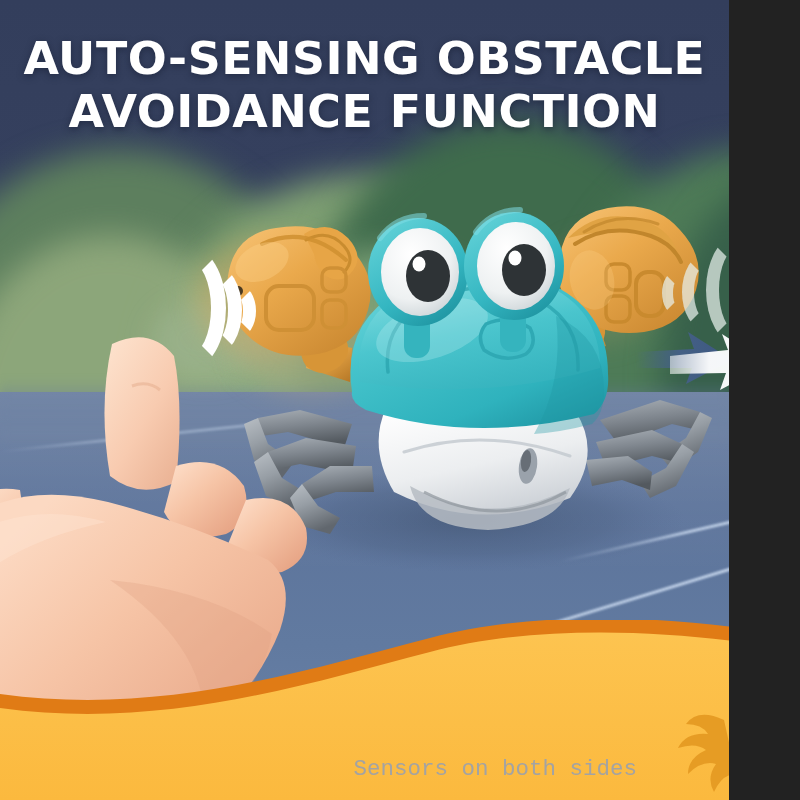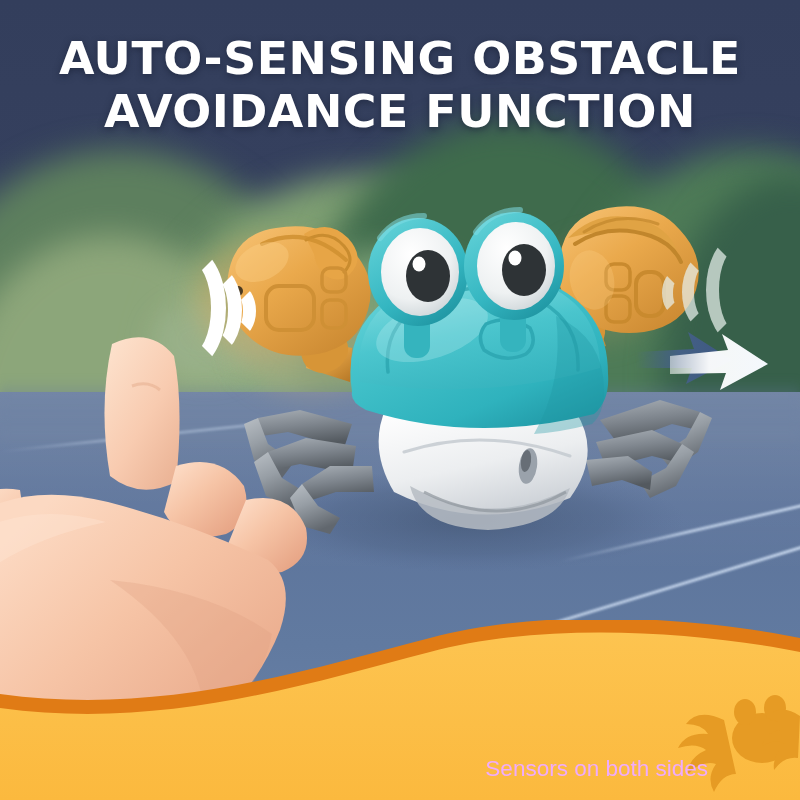--- a/index.html
+++ b/index.html
@@ -1,20 +1,20 @@
 <!DOCTYPE html>
 <html><head>
 <meta charset="utf-8">
 <title>Auto-Sensing Obstacle Avoidance</title>
 <style>
   html,body{margin:0;padding:0;background:#222;}
   *{box-sizing:border-box;}
   #stage{
     position:relative;
-    width:800px;height:800px;
+    width:729px;height:800px;
     overflow:hidden;
     font-family:"Liberation Sans", sans-serif;
     background:#36415f;
     user-select:none;
   }
 
   
   .sky{
     position:absolute;inset:0;
     background:linear-gradient(180deg,#333e5c 0%,#3a456344 45%,#45506e 100%);
@@ -106,24 +106,24 @@
   .crab{position:absolute;left:0;top:0;width:800px;height:800px;z-index:22;pointer-events:none;}
 
   
   .hand{position:absolute;left:-40px;top:330px;width:360px;height:480px;z-index:32;}
 
   
   .banner{position:absolute;left:0;right:0;bottom:0;height:180px;z-index:45;}
   .banner-text{
     position:absolute;right:92px;bottom:16px;
     text-align:center;
-    color:#f0abfc;
+    color:#a3a3a3;
     font-size:22.5px;
     line-height:30px;
-    font-family:Liberation Sans, sans-serif;
+    font-family:Liberation Mono, monospace;
     z-index:48;
     white-space:nowrap;
   }
   .banner-text .bl{display:block;}
 </style>
 </head>
 <body>
 
 <div id="stage">
 

